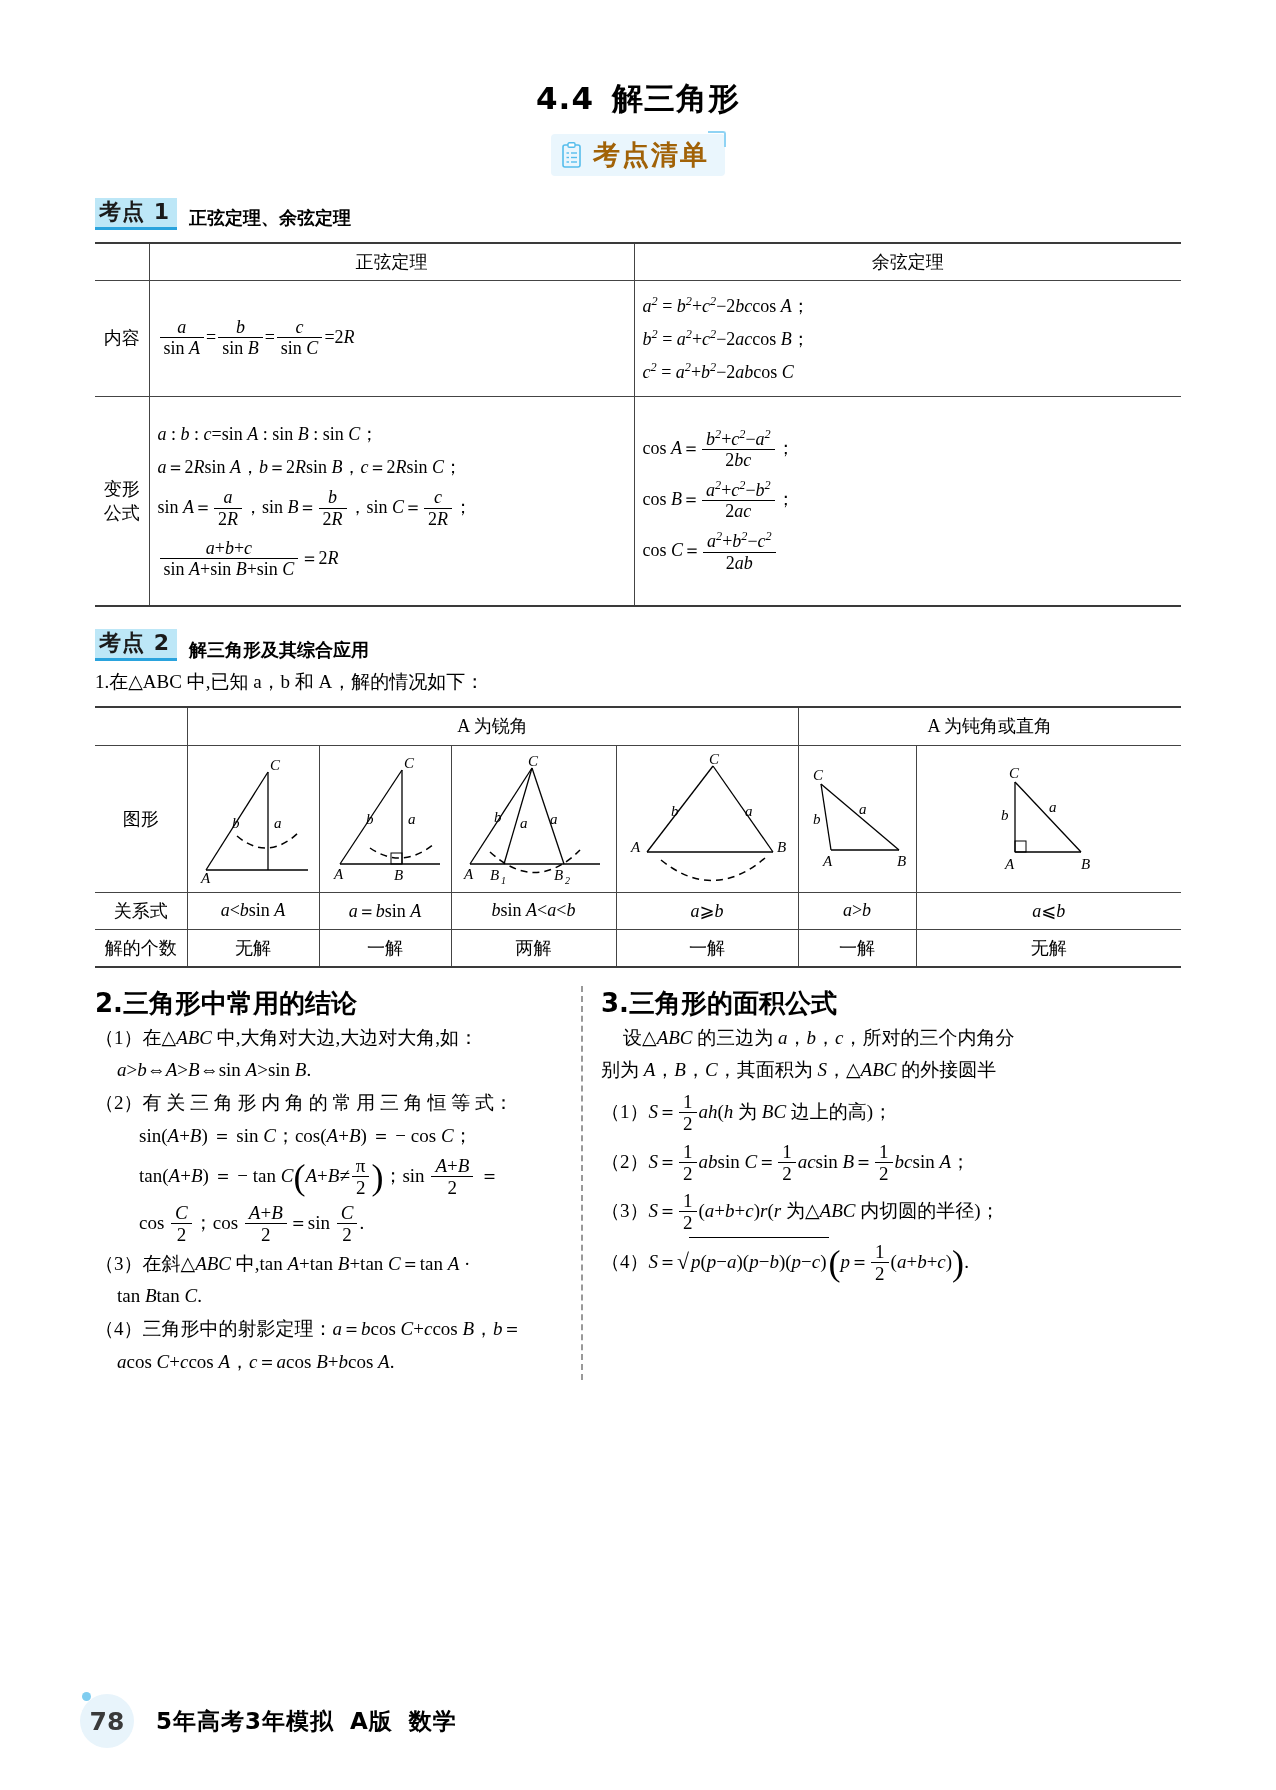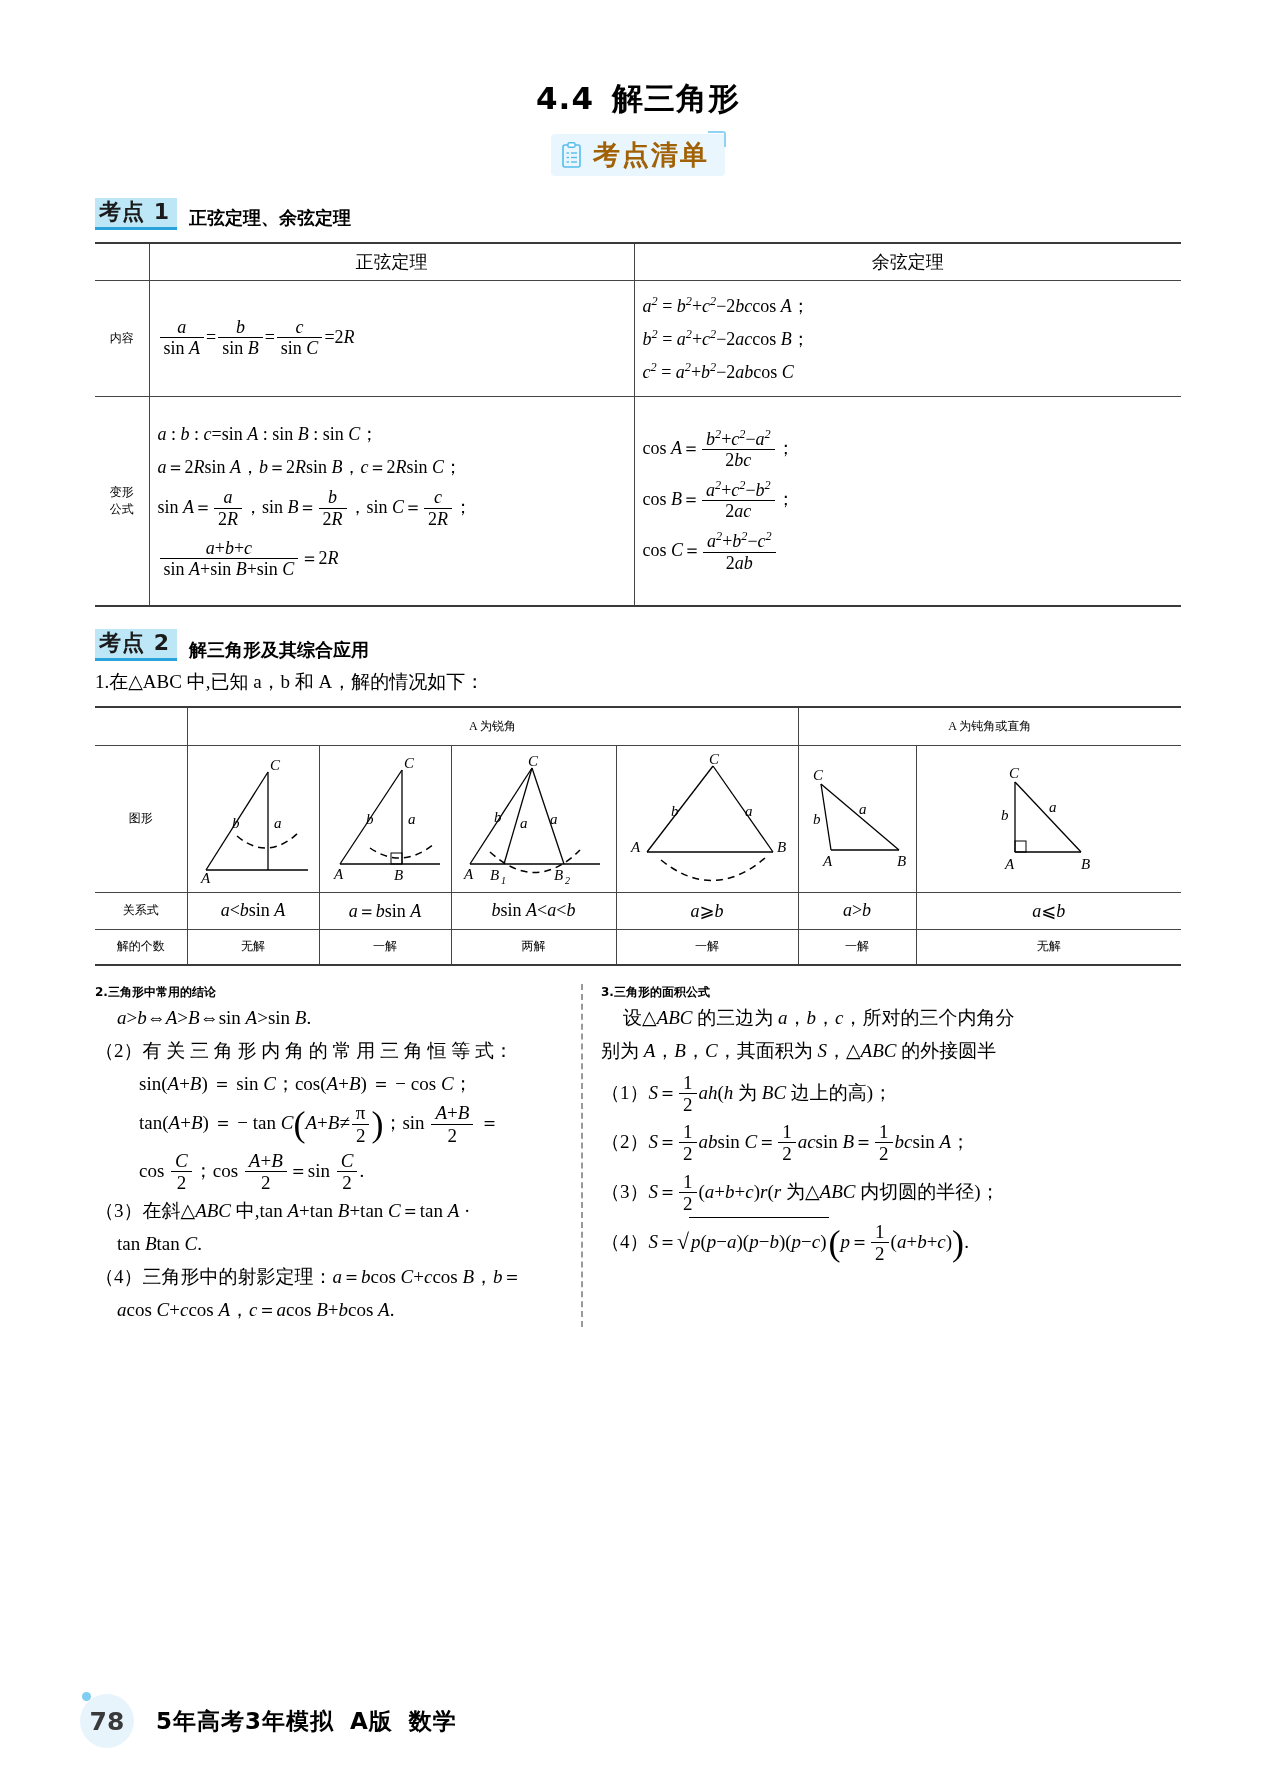--- a/index.html
+++ b/index.html
@@ -58,21 +58,21 @@
 
   
   table.t { border-collapse: collapse; width: 100%; margin-top: 12px; table-layout: fixed; }
   table.t td, table.t th { border: 1px solid #444; vertical-align: middle; padding: 6px 8px; }
   table.t .hrow td { border-top: 2.5px solid #3a3a3a; border-bottom: 1px solid #444; }
   .nol { border-left: none !important; }
   .nor { border-right: none !important; }
   .tbl-bottom td { border-bottom: 2.5px solid #3a3a3a !important; }
 
   .ctr { text-align:center; }
-  .cn { font-family:"Liberation Serif","DejaVu Serif",serif; font-size:12px; }
+  .cn { font-family:"Liberation Serif","DejaVu Serif",serif; font-size:18px; }
   .cnb { font-family:"DejaVu Sans","Liberation Sans",sans-serif; font-size:18px;}
 
   
   .m { font-family:"Liberation Serif","DejaVu Serif",serif; font-size:18px; white-space:nowrap;}
   .it { font-style: italic; }
   .up { font-style: normal; }
   sup.e { font-size:0.68em; vertical-align: super; font-style:italic;}
   .frac {
     display:inline-block; vertical-align:middle; text-align:center;
     line-height:1.12; margin:0 2px; position:relative; top:-1px;
@@ -87,21 +87,21 @@
   .figcell { padding: 4px 2px; }
   .figcell svg { display:block; margin:0 auto; }
 
   
   .cols { display:flex; margin-top: 18px; }
   .col-l { width: 472px; padding-right: 14px; }
   .col-div { width: 1px; border-left: 2px dashed #999; margin: 0 14px; }
   .col-r { flex:1; padding-left: 4px; }
   .subhead {
     font-family:"DejaVu Sans","Liberation Sans",sans-serif;
-    font-size:12px; font-weight:700; margin-bottom:0;
+    font-size:26px; font-weight:700; margin-bottom:0;
   }
   .para { font-size:19px; line-height:1.62; margin:2px 0; }
   .indent1 { padding-left: 22px; }
   .indent2 { padding-left: 44px; }
 
   .sqrt { display:inline-block; position:relative; padding-left:12px;}
   .sqrt:before{ content:"√"; position:absolute; left:0; top:-2px; font-size:1.15em;}
   .sqrt .rad { border-top:1px solid #000; padding:0 2px; display:inline-block;}
   .bigparen { font-size:1.9em; vertical-align:middle; line-height:0.6; font-family:"Liberation Serif",serif;}
 
@@ -332,20 +332,21 @@
       <td class="ctr cn nor">无解</td>
     </tr>
   </tbody>
     </table>
 
   <div class="cols">
 
     <div class="col-l">
       <div class="subhead">2.三角形中常用的结论</div>
 
+      <div class="para">（1）在△<span class="it">ABC</span> 中,大角对大边,大边对大角,如：</div>
       <div class="para indent1"><span class="it">a</span>&gt;<span class="it">b</span>⇔<span class="it">A</span>&gt;<span class="it">B</span>⇔<span class="up">sin </span><span class="it">A</span>&gt;<span class="up">sin </span><span class="it">B</span>.</div>
 
       <div class="para">（2）有 关 三 角 形 内 角 的 常 用 三 角 恒 等 式：</div>
       <div class="para indent2"><span class="up">sin</span>(<span class="it">A</span>+<span class="it">B</span>) ＝ <span class="up">sin</span> <span class="it">C</span>；<span class="up">cos</span>(<span class="it">A</span>+<span class="it">B</span>) ＝ − <span class="up">cos</span> <span class="it">C</span>；</div>
       <div class="para indent2" style="line-height:2.3">
         <span class="up">tan</span>(<span class="it">A</span>+<span class="it">B</span>) ＝ − <span class="up">tan</span> <span class="it">C</span><span class="bigparen">(</span><span class="it">A</span>+<span class="it">B</span>≠<span class="frac"><span class="num">π</span><span class="den">2</span></span><span class="bigparen">)</span>；<span class="up">sin</span> <span class="frac"><span class="num"><span class="it">A</span>+<span class="it">B</span></span><span class="den">2</span></span> ＝
       </div>
       <div class="para indent2" style="line-height:2.3">
         <span class="up">cos</span> <span class="frac"><span class="num it">C</span><span class="den">2</span></span>；<span class="up">cos</span> <span class="frac"><span class="num"><span class="it">A</span>+<span class="it">B</span></span><span class="den">2</span></span>＝<span class="up">sin</span> <span class="frac"><span class="num it">C</span><span class="den">2</span></span>.
       </div>

